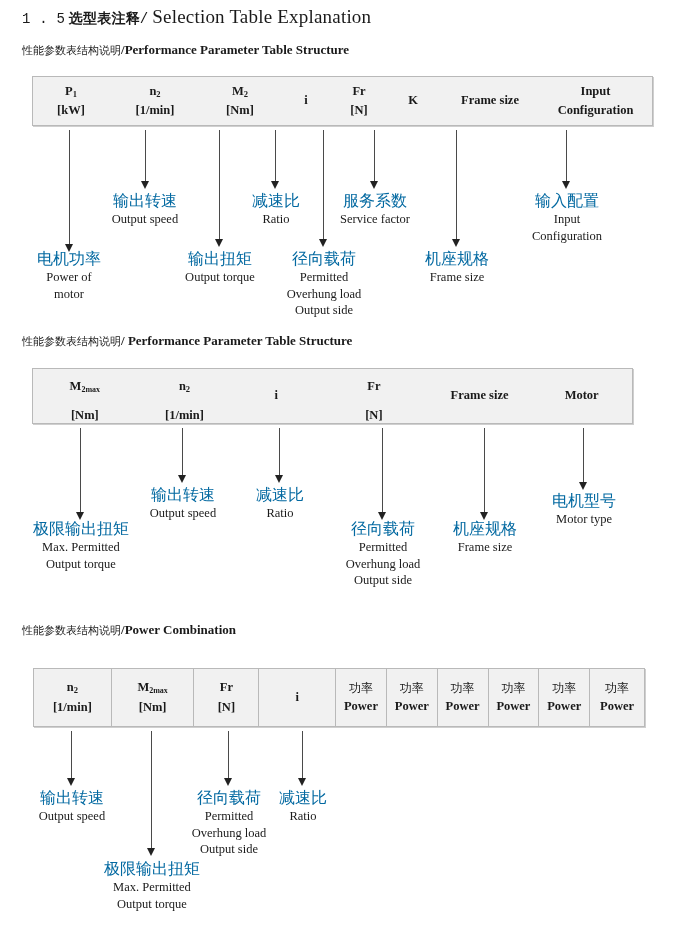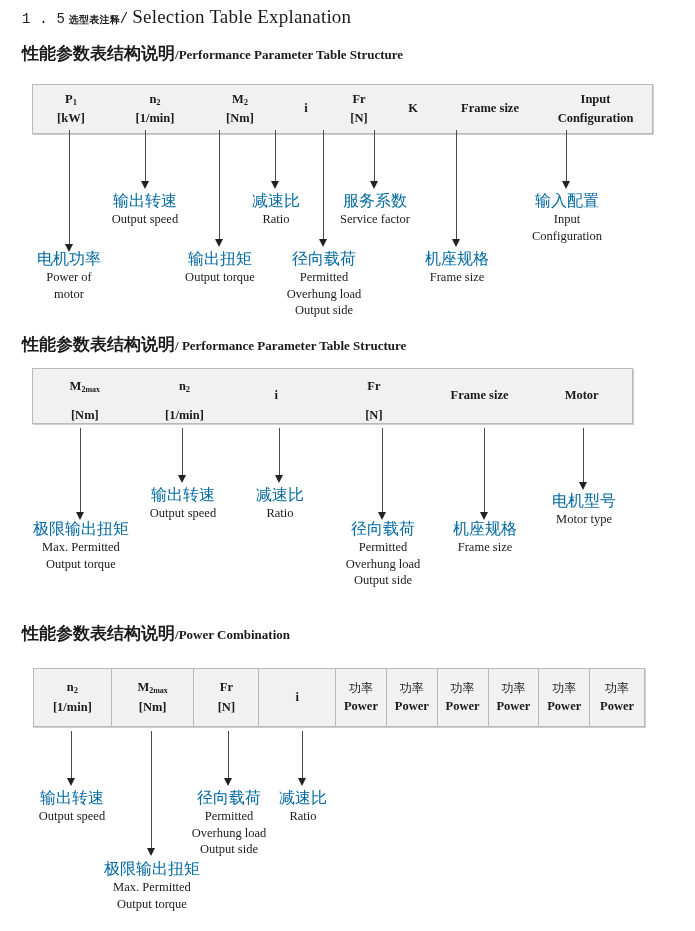--- a/index.html
+++ b/index.html
@@ -27,40 +27,40 @@
     position: absolute;
     left: 22px;
     top: 6px;
     font-size: 14.5px;
     letter-spacing: 0.2px;
     white-space: nowrap;
   }
   .doc-title .cn {
     font-family: "DejaVu Sans", "Liberation Sans", sans-serif;
     font-weight: bold;
-    font-size: 10px;
+    font-size: 14px;
   }
   .doc-title .num {
     font-family: Liberation Mono, monospace;
     font-size: 14px;
   }
   .doc-title .en {
     font-family: "Liberation Serif", serif;
     font-size: 19px;
   }
 
   .sec-heading {
     position: absolute;
     white-space: nowrap;
     font-size: 13px;
   }
   .sec-heading .cn {
     font-family: "DejaVu Sans", "Liberation Sans", sans-serif;
-    font-weight: bold;
-    font-size: 17px;
+    font-weight: normal;
+    font-size: 11px;
   }
   .sec-heading .en {
     font-family: "Liberation Serif", serif;
     font-weight: bold;
     font-size: 13px;
   }
 
   
   .tbl {
     position: absolute;
@@ -148,21 +148,21 @@
   <div class="doc-title">
     <span class="num">1 . 5</span>
     <span class="cn">选型表注释</span><span class="num">/</span>
     <span class="en">Selection Table Explanation</span>
   </div>
 
   <div class="sec-heading" style="left:22px; top:42px;">
     <span class="cn">性能参数表结构说明</span><span class="en">/</span><span class="en">Performance Parameter Table Structure</span>
   </div>
 
-  <div class="tbl" style="left:32px; top:84px; width:621px; height:50px;">
+  <div class="tbl" style="left:32px; top:76px; width:621px; height:50px;">
     <div class="cell" style="width:76px;">
       <span class="l1">P<sub>1</sub></span>
       <span class="l2">[kW]</span>
     </div>
     <div class="cell" style="width:92px;">
       <span class="l1">n<sub>2</sub></span>
       <span class="l2">[1/min]</span>
     </div>
     <div class="cell" style="width:78px;">
       <span class="l1">M<sub>2</sub></span>

